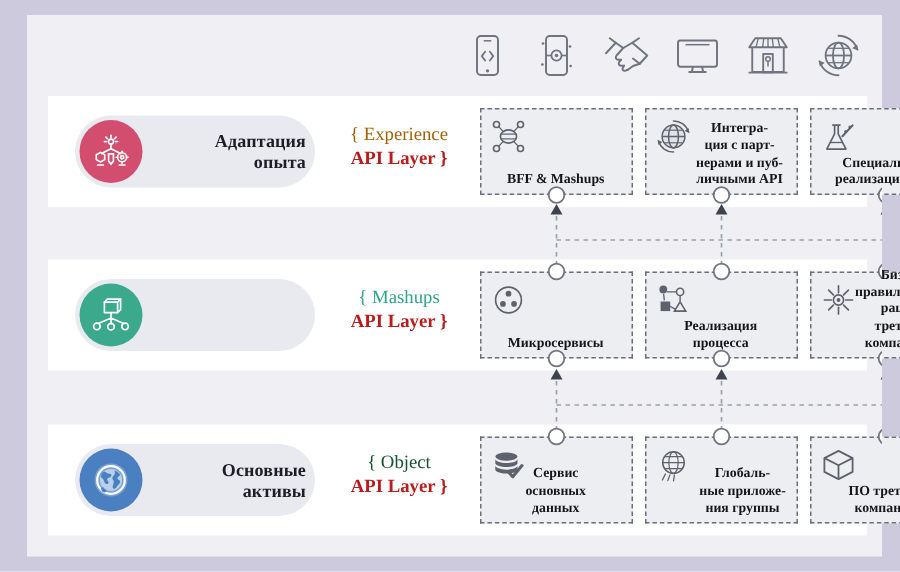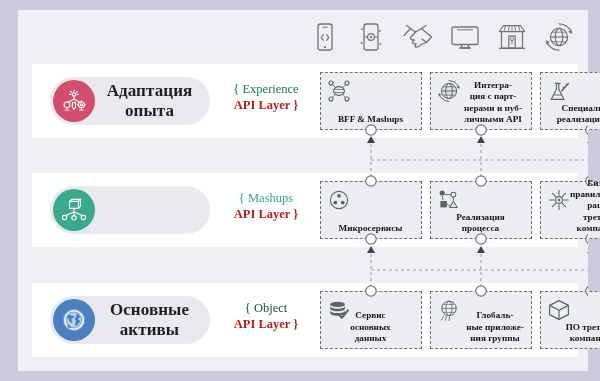--- a/index.html
+++ b/index.html
@@ -45,21 +45,21 @@
     position:absolute;left:18px;top:13px;width:160px;height:48px;
     background:#e9eaf0;border-radius:26px;
     display:flex;align-items:center;
   }
   .pill .badge{
     width:42px;height:42px;border-radius:50%;margin-left:3px;
     display:flex;align-items:center;justify-content:center;flex:none;
   }
   .pill .badge svg{display:block;}
   .pill .ptext{
-    flex:1;text-align:center;font-weight:bold;font-size:17px;
+    flex:1;text-align:right;font-weight:bold;font-size:12px;
     color:#1d1d25;line-height:1.18;padding-right:6px;letter-spacing:.1px;
   }
 
   
   .apilabel{
     position:absolute;left:186px;top:18px;width:96px;
     text-align:center;line-height:1.25;
   }
   .apilabel .l1{display:block;font-size:12.5px;}
   .apilabel .l2{display:block;font-size:12.5px;font-weight:bold;color:#b91c1c;}
@@ -200,21 +200,21 @@
             <line x1="20.4" y1="24" x2="24.4" y2="24" stroke-width=".9"></line>
           </svg>
         </div>
         <div class="ptext">
           <span>Адаптация</span><br>
           <span>опыта</span>
         </div>
       </div>
 
       <div class="apilabel">
-        <span class="l1" style="color:#15803d;">{ Experience</span>
+        <span class="l1" style="color:#a16207;">{ Experience</span>
         <span class="l2">API Layer }</span>
       </div>
 
       <div class="card c1">
         <div class="cicon">
           <svg width="26" height="26" viewBox="0 0 26 26" fill="none" stroke="#5d626d" stroke-width="1.1">
             <ellipse cx="13" cy="13" rx="5.4" ry="4.4"></ellipse>
             <line x1="7.8" y1="11.4" x2="18.2" y2="11.4" stroke-width=".8"></line>
             <line x1="7.8" y1="14.6" x2="18.2" y2="14.6" stroke-width=".8"></line>
             <circle cx="5" cy="5" r="2"></circle>

